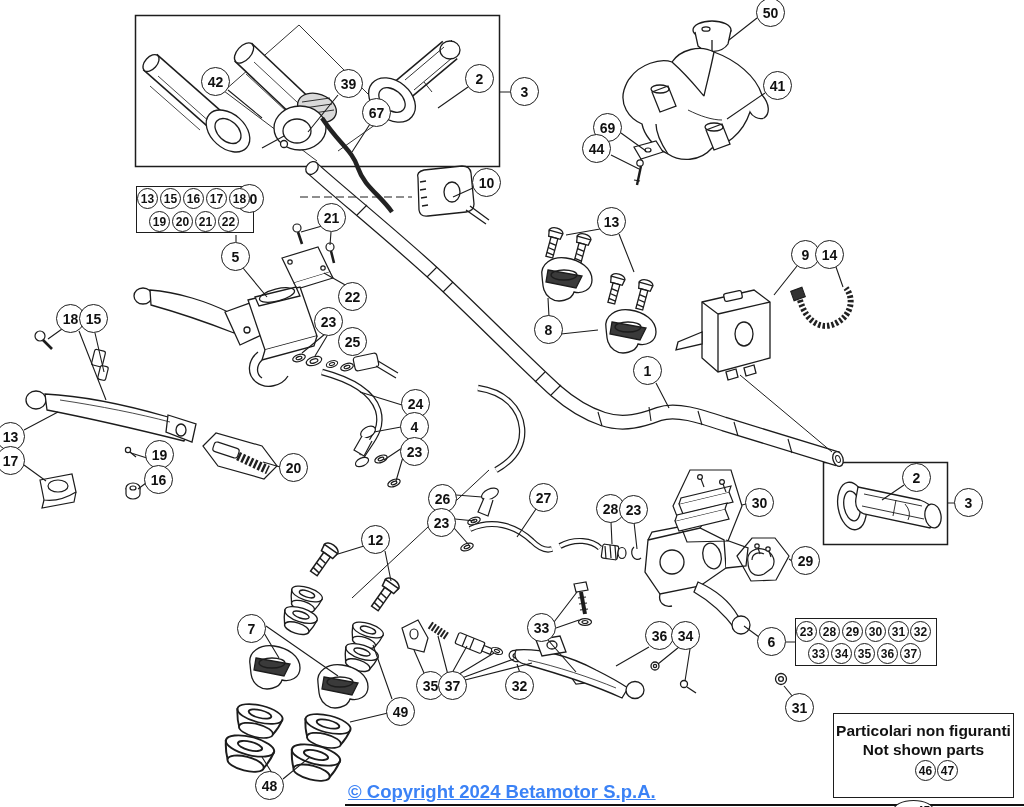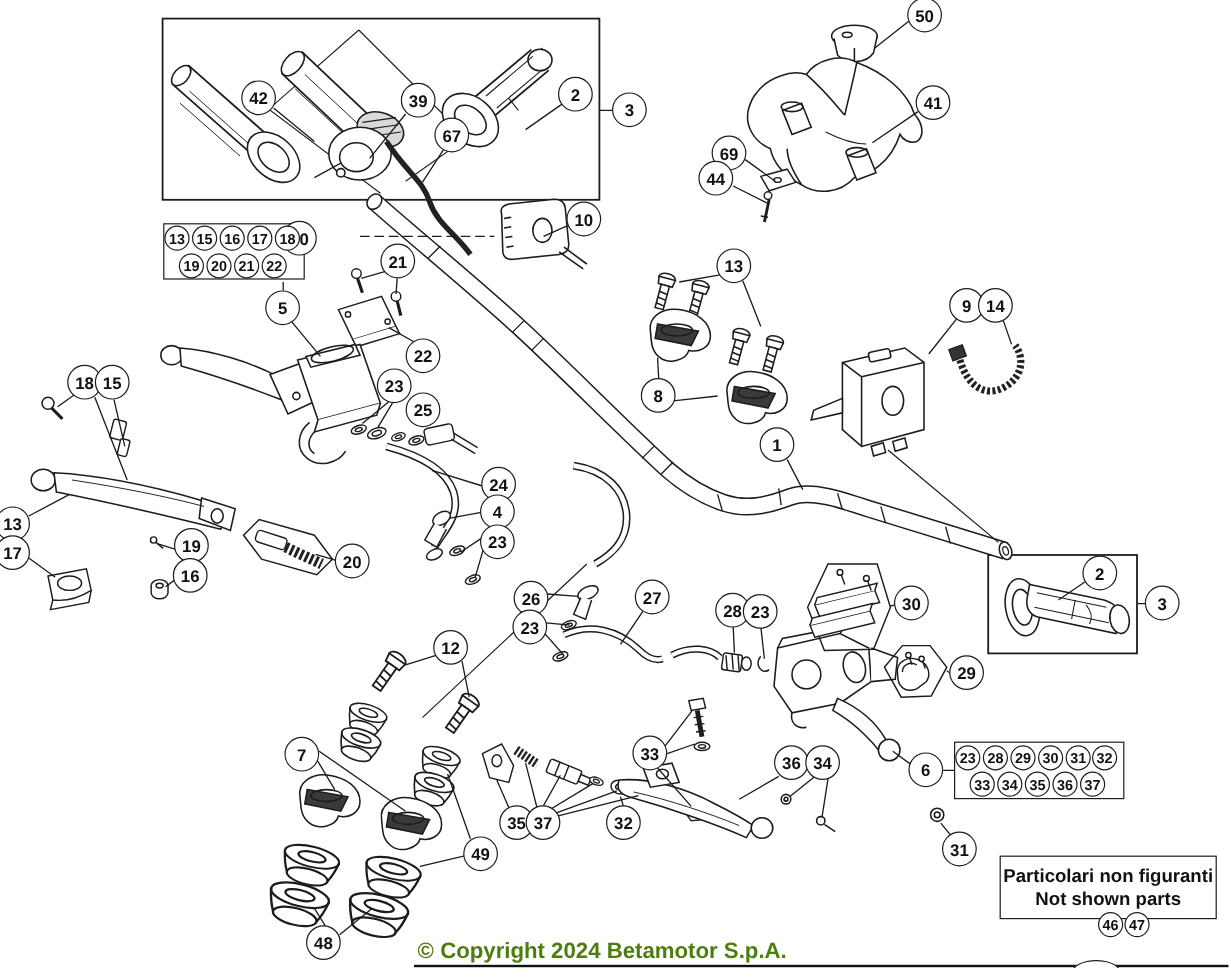--- a/index.html
+++ b/index.html
@@ -11,26 +11,26 @@
            background:#fff;display:flex;align-items:center;justify-content:center;
            font:700 14px/1 "Liberation Sans",sans-serif;color:#111;box-sizing:content-box;z-index:6;}
   .mini{position:absolute;width:19px;height:19px;border:1.4px solid #1d1d1d;border-radius:50%;
         background:#fff;display:flex;align-items:center;justify-content:center;
         font:700 12px/1 "Liberation Sans",sans-serif;color:#111;box-sizing:content-box;z-index:6;}
   #watermark{position:absolute;left:352px;top:304px;font:700 170px/1 "DejaVu Sans",sans-serif;
              letter-spacing:10px;color:transparent;
              background-image:radial-gradient(circle,rgba(110,116,122,.95) 1px,rgba(0,0,0,0) 1.45px);
              background-size:5px 5px;-webkit-background-clip:text;background-clip:text;
              opacity:.42;z-index:1;user-select:none;}
-  #notshown{position:absolute;left:833px;top:713px;width:181px;height:53px;border:1.5px solid #1d1d1d;
+  #notshown{position:absolute;left:833px;top:713px;width:181px;height:85px;border:1.5px solid #1d1d1d;
             box-sizing:border-box;text-align:center;padding-top:7px;z-index:5;background:#fff;}
   #notshown .l1{font:700 15.5px/1.25 "Liberation Sans",sans-serif;color:#111;}
   #notshown .l2{font:700 15.5px/1.25 "Liberation Sans",sans-serif;color:#111;}
   #copyright{position:absolute;left:348px;top:781px;font:700 18.5px/1.2 "Liberation Sans",sans-serif;
-             color:#4d7c0f;z-index:5;}
+             color:#3b82f6;z-index:5;text-decoration:underline;}
   #bottomline{position:absolute;left:345px;top:804px;width:679px;height:2px;background:#111;z-index:5;}
   svg .ln{stroke:#1c1c1c;stroke-width:1.1;}
 </style>
 </head>
 <body>
 
 <div id="stage">
 
 
   <svg id="art" width="1024" height="807" viewBox="0 0 1024 807">

